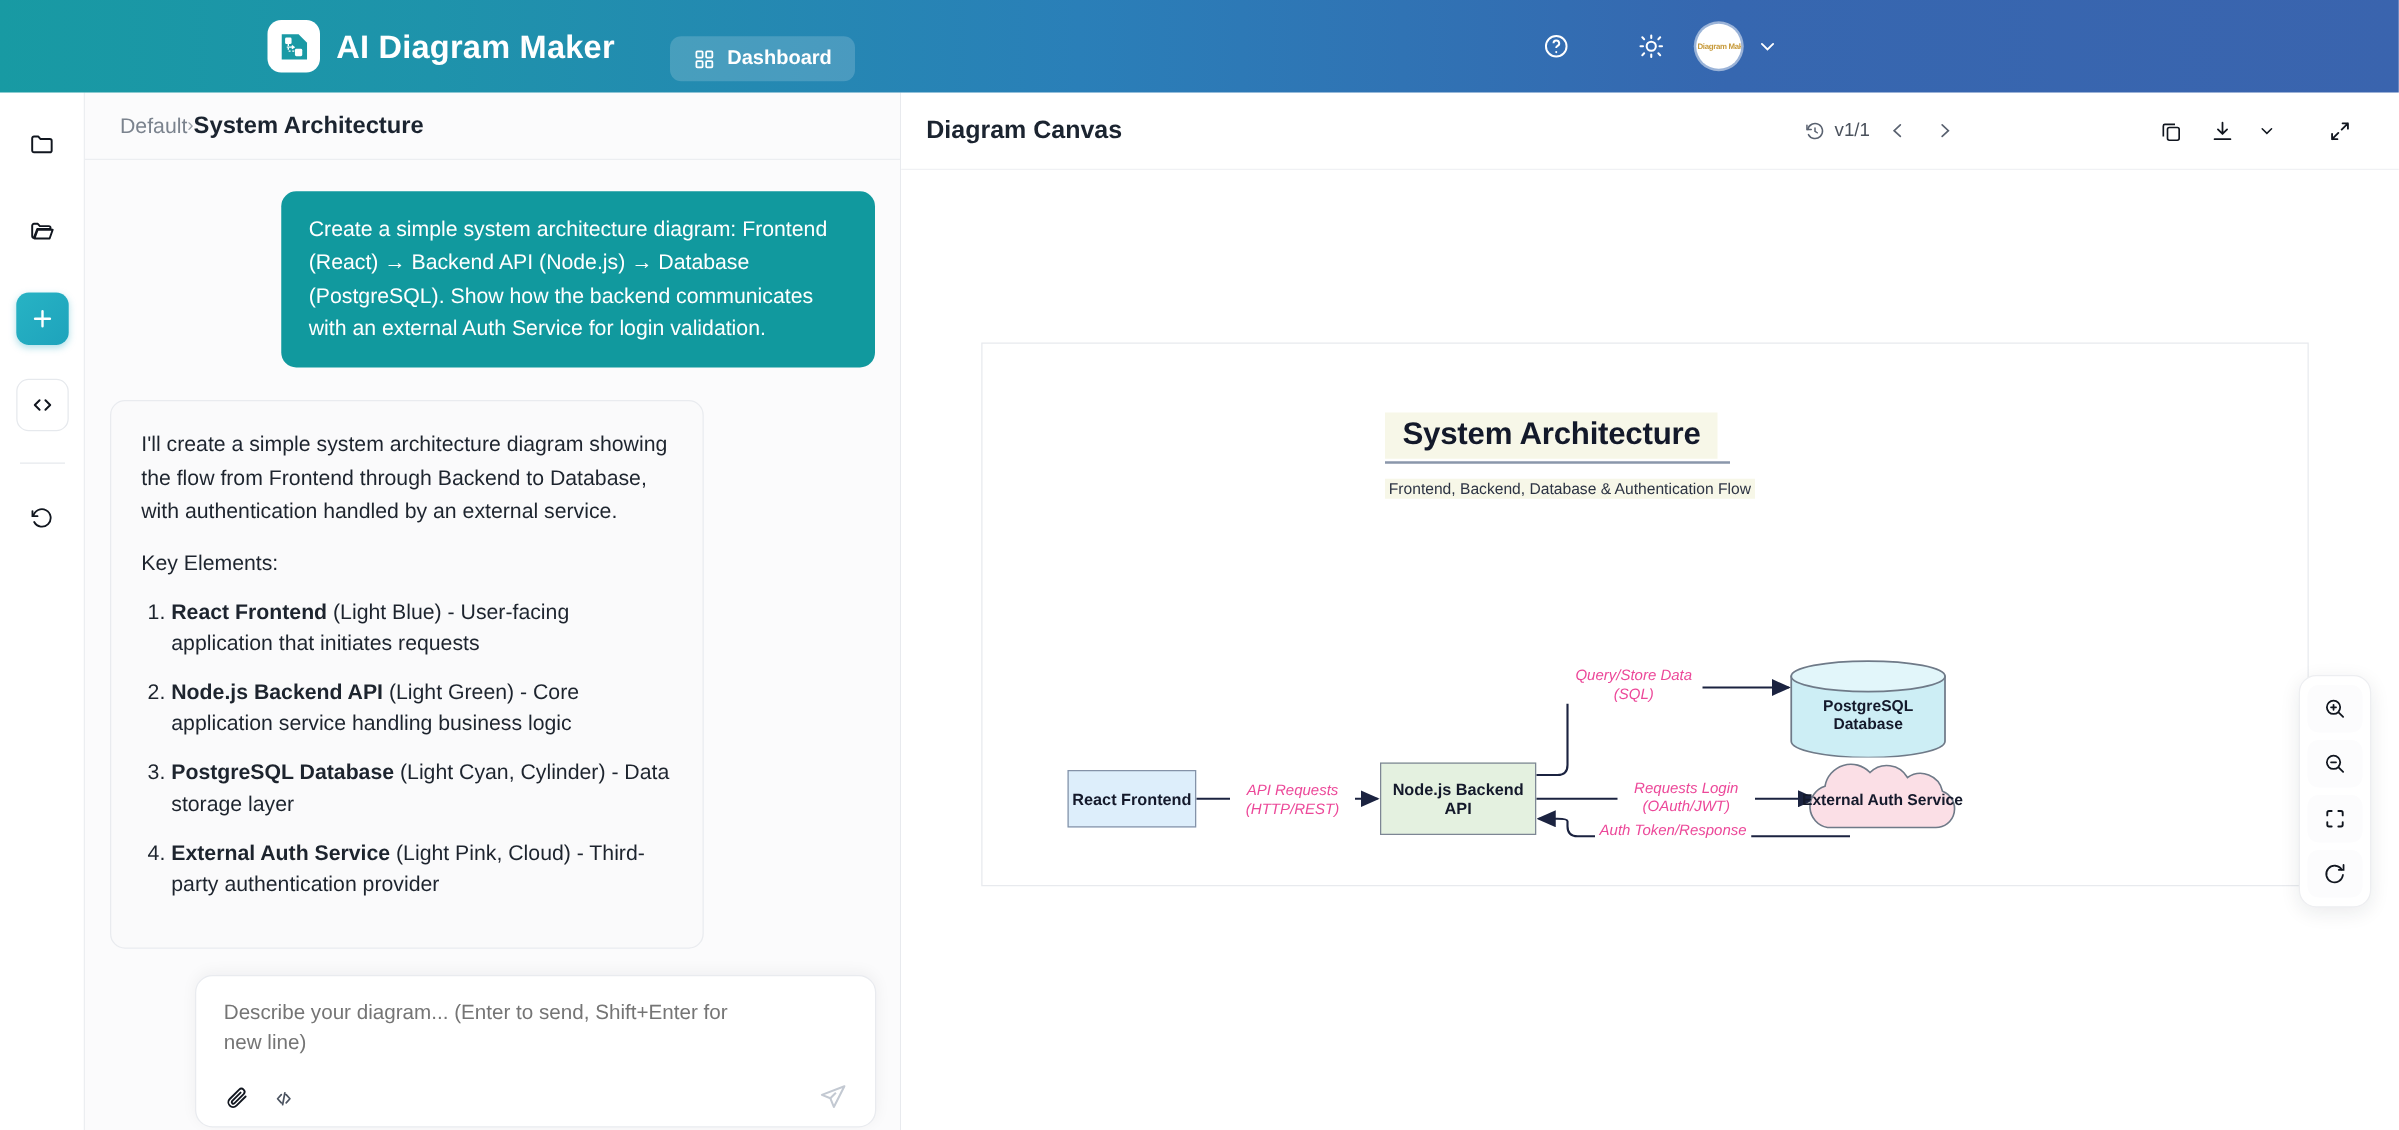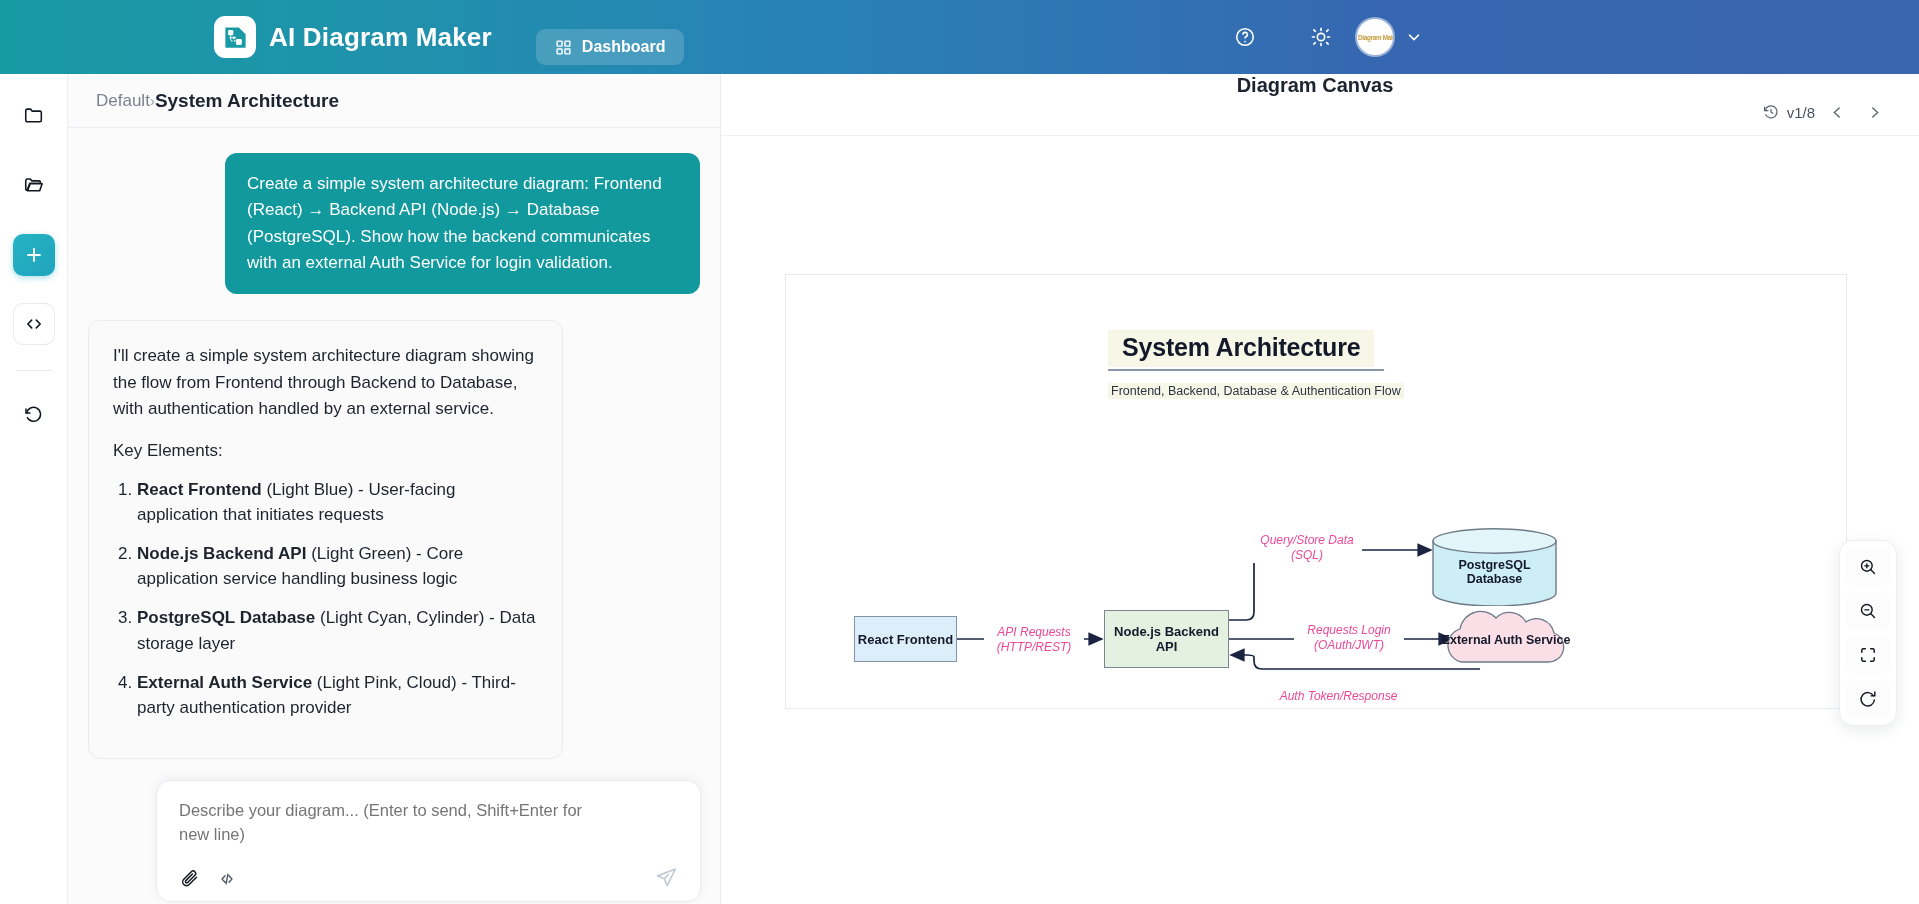--- a/index.html
+++ b/index.html
@@ -159,21 +159,20 @@
   .canvas-area {
     position: absolute; left: 721px; top: 74px;
     width: 1198px; height: 830px;
     background: #ffffff;
   }
   .canvas-header {
     height: 62px; display: flex; align-items: center;
     padding: 0 30px 0 20px;
     border-bottom: 1px solid #f0f1f4;
     background: #ffffff;
-    flex-direction: column;
   }
   .canvas-title { font-size: 20px; font-weight: 600; color: #1b2430; }
   .version-group {
     margin-left: auto; display: flex; align-items: center; gap: 7px;
     color: #5a6270;
   }
   .version-label { font-size: 15px; color: #4a515c; }
   .nav-btn { width: 30px; height: 30px; display: flex; align-items: center; justify-content: center; cursor: pointer; color: #5a6270; }
   .tool-group { display: flex; align-items: center; gap: 7px; margin-left: 150px; }
   .tool-btn { width: 34px; height: 34px; display: flex; align-items: center; justify-content: center; cursor: pointer; color: #1d242e; }
@@ -233,21 +232,21 @@
   }
 
   .edge-label {
     position: absolute; font-size: 12px; font-style: italic;
     color: #ec4899; text-align: center; line-height: 1.25;
     background: #ffffff; padding: 0 3px; white-space: nowrap;
   }
   .el-api { left: 198px; top: 350px; width: 100px; }
   .el-query { left: 466px; top: 258px; width: 110px; }
   .el-validate { left: 508px; top: 348px; width: 110px; }
-  .el-token { left: 490px; top: 382px; width: 125px; margin-top: 32px; }
+  .el-token { left: 490px; top: 382px; width: 125px; }
 
   
   .zoom-panel {
     position: absolute; right: 22px; top: 404px;
     width: 58px;
     background: #ffffff;
     border: 1px solid #edeef1;
     border-radius: 14px;
     box-shadow: 0 4px 16px rgba(20,28,40,.09);
     padding: 7px 0;
@@ -417,21 +416,21 @@
     <div class="canvas-title">Diagram Canvas</div>
 
     <div class="version-group">
       <span style="display:flex">
         <svg width="18" height="18" viewBox="0 0 24 24" fill="none" stroke="#5a6270" stroke-width="1.6" stroke-linecap="round">
           <path d="M4.2 10.2A8 8 0 1 1 5 15.6"></path>
             <path d="M3.4 5.6v4.6h4.6"></path>
             <path d="M12 8.4V12l2.4 1.6"></path>
         </svg>
       </span>
-      <span class="version-label">v1/8</span>
+      <span class="version-label">v1/1</span>
       <span class="nav-btn">
         <svg width="17" height="17" viewBox="0 0 24 24" fill="none" stroke="#5a6270" stroke-width="1.9" stroke-linecap="round">
             <path d="M14.5 5.5l-7 6.5 7 6.5"></path>
           </svg>
       </span>
       <span class="nav-btn">
         <svg width="17" height="17" viewBox="0 0 24 24" fill="none" stroke="#5a6270" stroke-width="1.9" stroke-linecap="round">
             <path d="M9.5 5.5l7 6.5-7 6.5"></path>
           </svg>
       </span>

